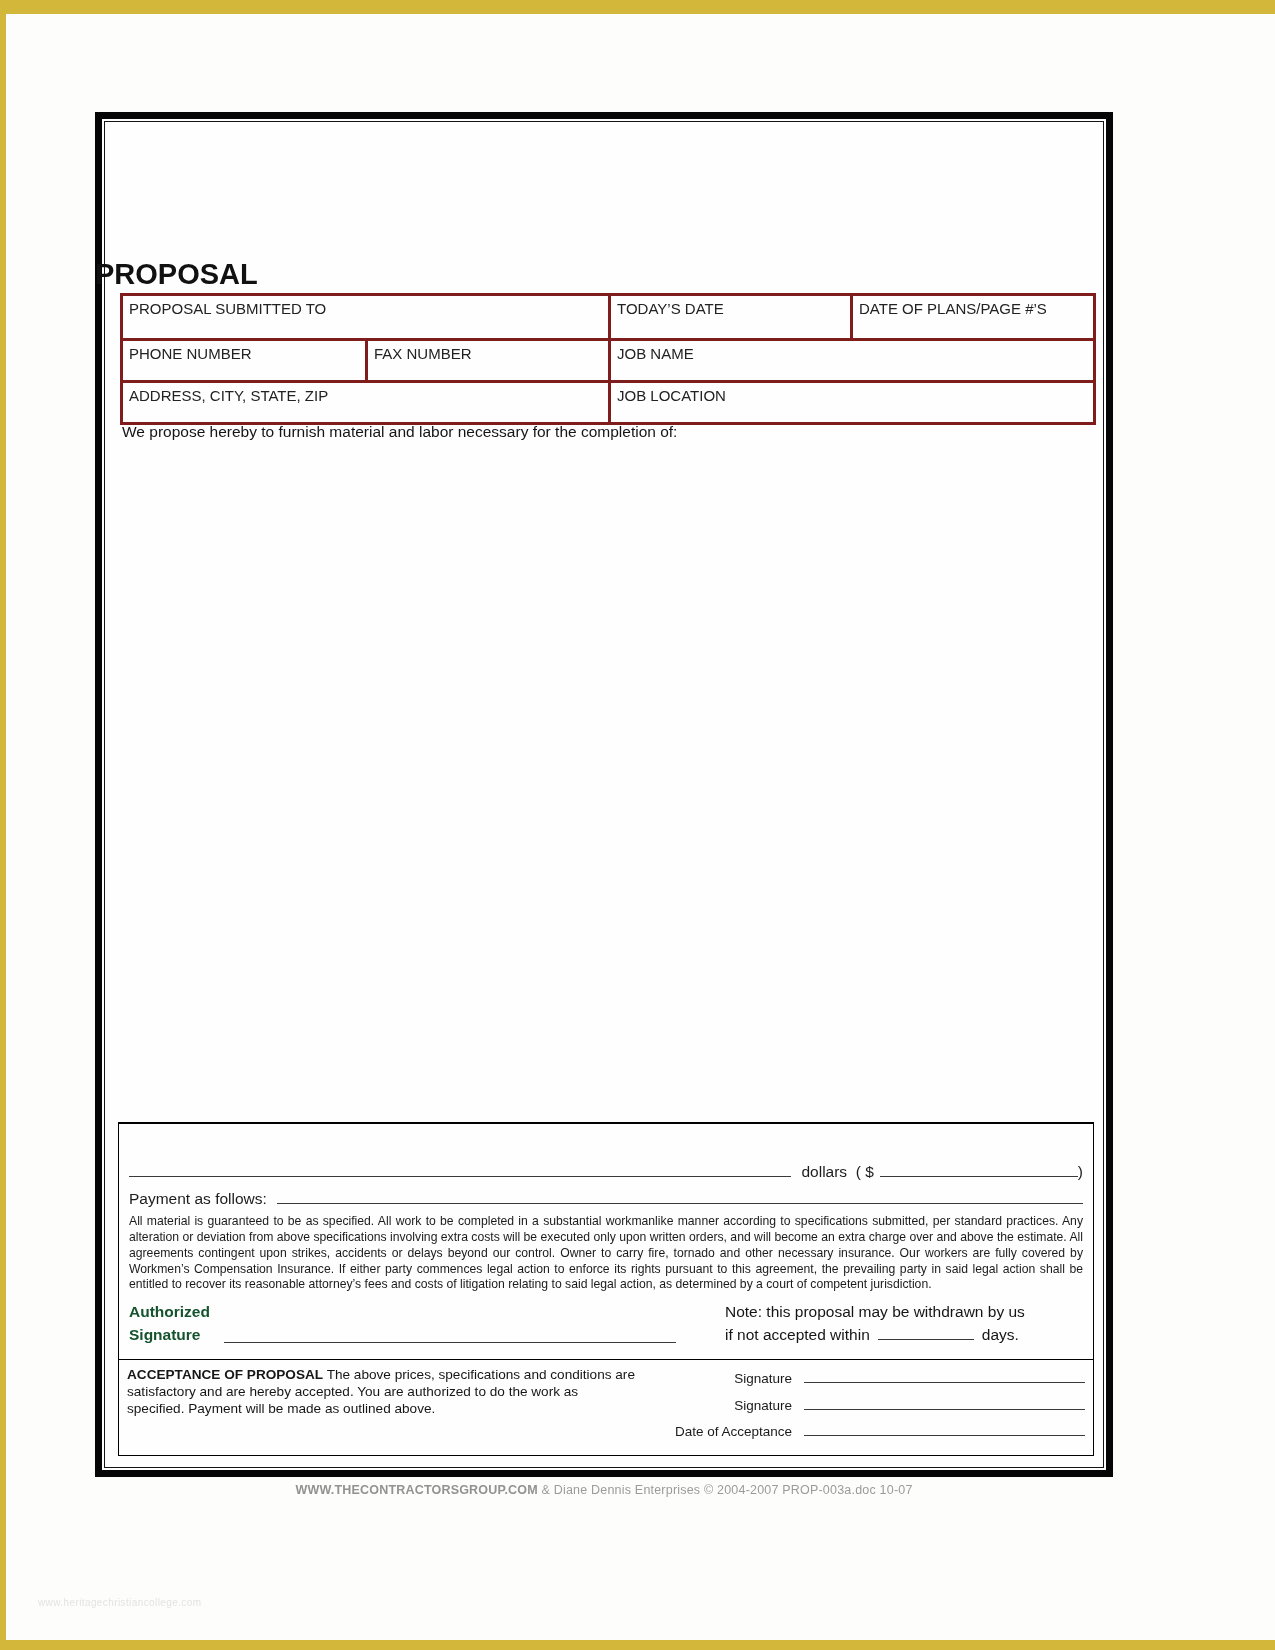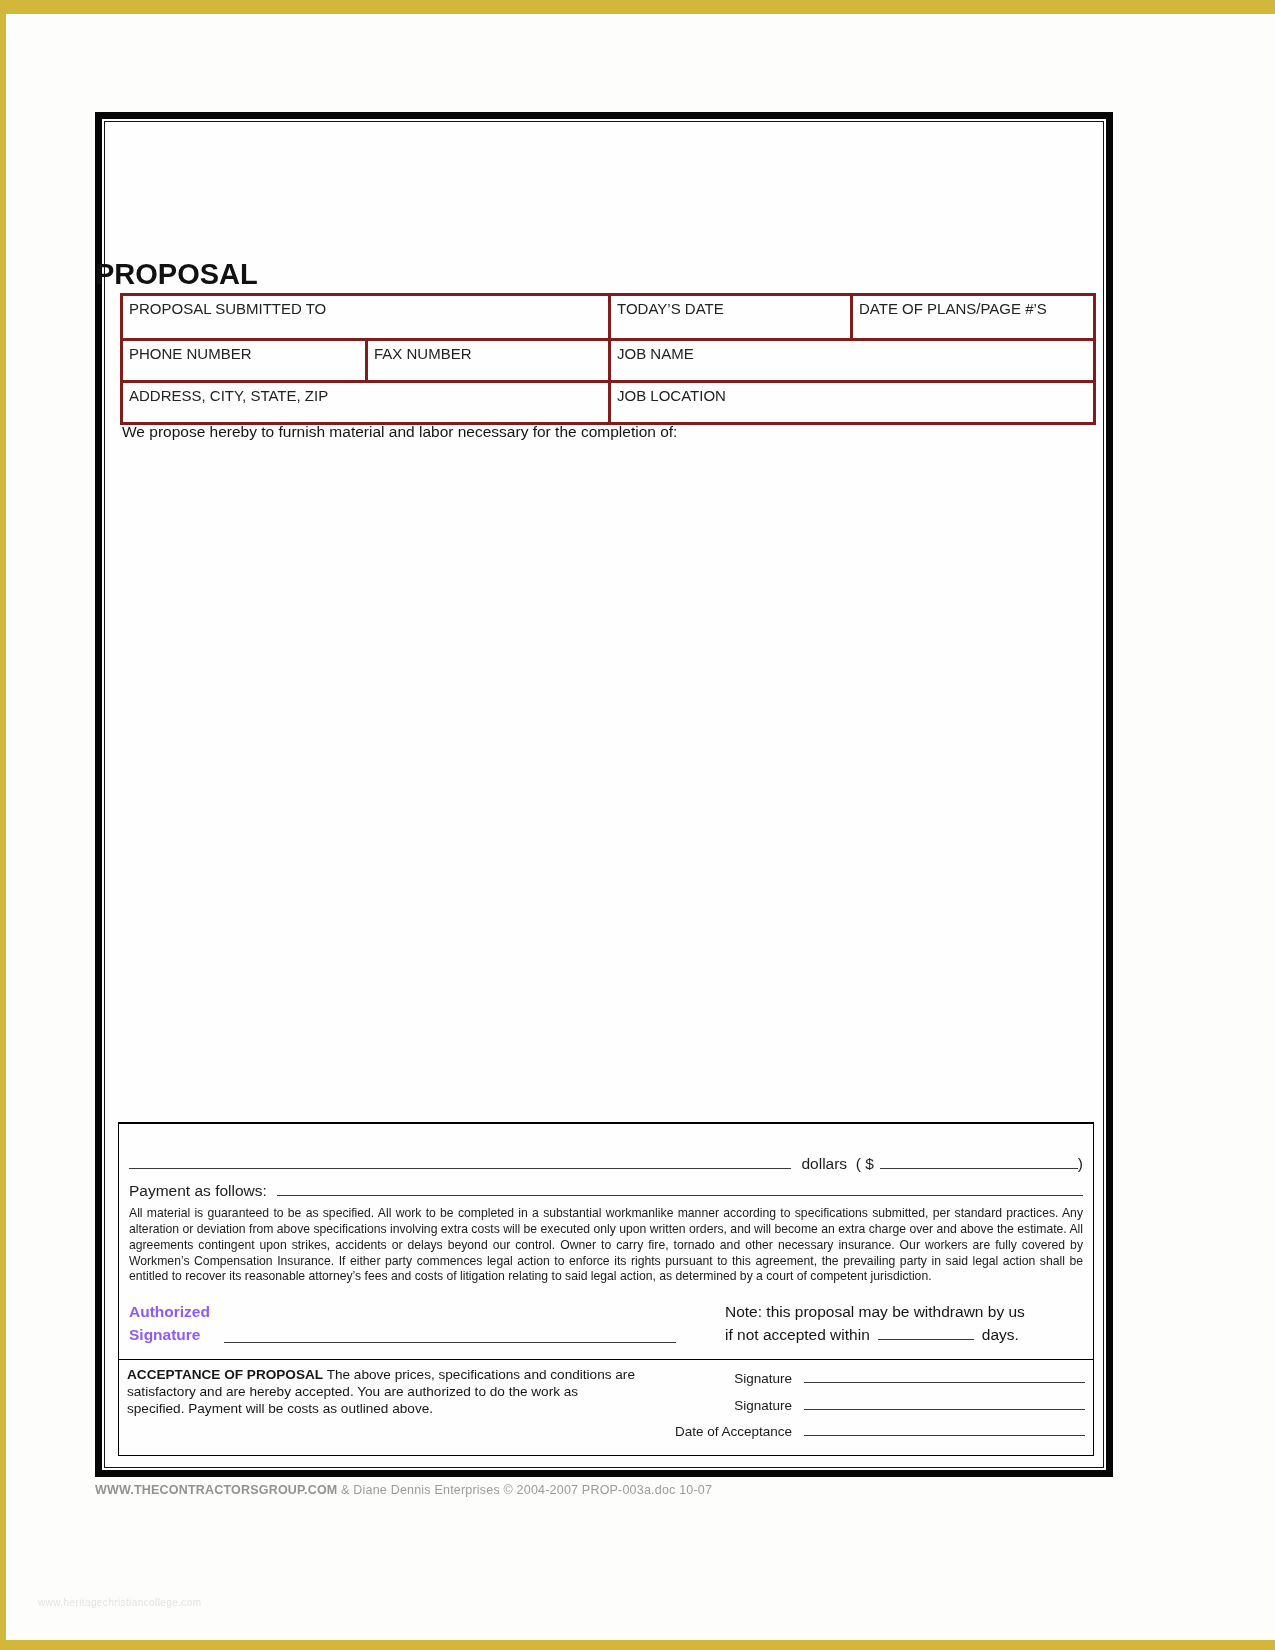--- a/index.html
+++ b/index.html
@@ -61,48 +61,48 @@
   
   .sum-box {
     position:absolute; left:118px; top:1122px; width:976px; height:334px;
     border:1px solid #000; border-top-width:2px;
     display:flex; flex-direction:column; background:transparent;
   }
   .sum-top { flex:1; display:flex; flex-direction:column; padding:7px 10px 5px 10px; }
   .sum-line1 { font-size:15.5px; color:#141414; }
   .sum-line2 { display:flex; align-items:baseline; margin-top:16px; font-size:15.5px; }
   .sum-line2 .blank.words { flex:1; }
-  .sum-line2 .lbl { margin:8px 6px 0 10px; white-space:pre; }
+  .sum-line2 .lbl { margin:16px 6px 0 10px; white-space:pre; }
   .sum-line2 .blank.figures { width:198px; }
   .sum-line3 { display:flex; align-items:baseline; margin-top:9px; font-size:15.5px; }
   .sum-line3 .blank { flex:1; margin-left:10px; }
   .fineprint {
     margin-top:6px; font-size:12.2px; line-height:1.3; text-align:justify; color:#1b1b1b;
   }
   .auth-row { margin-top:auto; display:flex; align-items:flex-end; padding-bottom:8px; }
-  .auth-labels { font-size:15.5px; font-weight:bold; line-height:1.45; color:#8b5cf6; white-space:nowrap; }
+  .auth-labels { font-size:15.5px; font-weight:bold; line-height:1.45; color:#14532d; white-space:nowrap; }
   .auth-row .blank.sig { flex:1; margin:0 12px 3px 14px; max-width:452px; }
   .note-block { width:358px; font-size:15.5px; line-height:1.45; color:#151515; margin-left:auto; }
   .note-l2 { display:flex; align-items:baseline; }
   .note-l2 .blank { width:96px; margin:0 8px 0 8px; }
 
   
   .accept {
     height:96px; border-top:1px solid #000; display:flex; padding:7px 8px 6px 8px;
   }
   .accept-text { width:508px; font-size:13.6px; line-height:1.24; color:#161616; }
   .accept-text b { font-weight:bold; }
   .accept-rows { flex:1; margin-left:10px; display:flex; flex-direction:column; justify-content:flex-start; padding-top:2px; }
   .acc-row { display:flex; align-items:baseline; height:27px; font-size:13.5px; color:#1a1a1a; }
   .acc-row .lbl { width:147px; text-align:right; }
   .acc-row .blank { flex:1; margin-left:12px; }
 
   
   .footer {
-    position:absolute; left:95px; top:1483px; width:1018px; 
+    position:absolute; left:95px; top:1483px; width:1018px; text-align:center;
     font-size:12.5px; color:#9b9b9b; letter-spacing:0.2px;
   }
   .footer .site { font-weight:bold; color:#929292; }
   .watermark {
     position:absolute; left:38px; top:1597px; font-size:10px; color:#e3e3e1; letter-spacing:0.4px;
   }
 </style>
 </head>
 <body>
 
@@ -191,21 +191,21 @@
           <span>if not accepted within</span>
           <span class="blank"></span>
           <span>days.</span>
         </div>
       </div>
     </div>
   </div>
 
   <div class="accept">
     <div class="accept-text">
-      <b>ACCEPTANCE OF PROPOSAL</b><span> The above prices, specifications and conditions are satisfactory and are hereby accepted.  You are authorized to do the work as specified. Payment will be costs as outlined above.</span>
+      <b>ACCEPTANCE OF PROPOSAL</b><span> The above prices, specifications and conditions are satisfactory and are hereby accepted.  You are authorized to do the work as specified. Payment will be made as outlined above.</span>
     </div>
     <div class="accept-rows">
       <div class="acc-row">
         <span class="lbl">Signature</span>
         <span class="blank"></span>
       </div>
       <div class="acc-row">
         <span class="lbl">Signature</span>
         <span class="blank"></span>
       </div>

